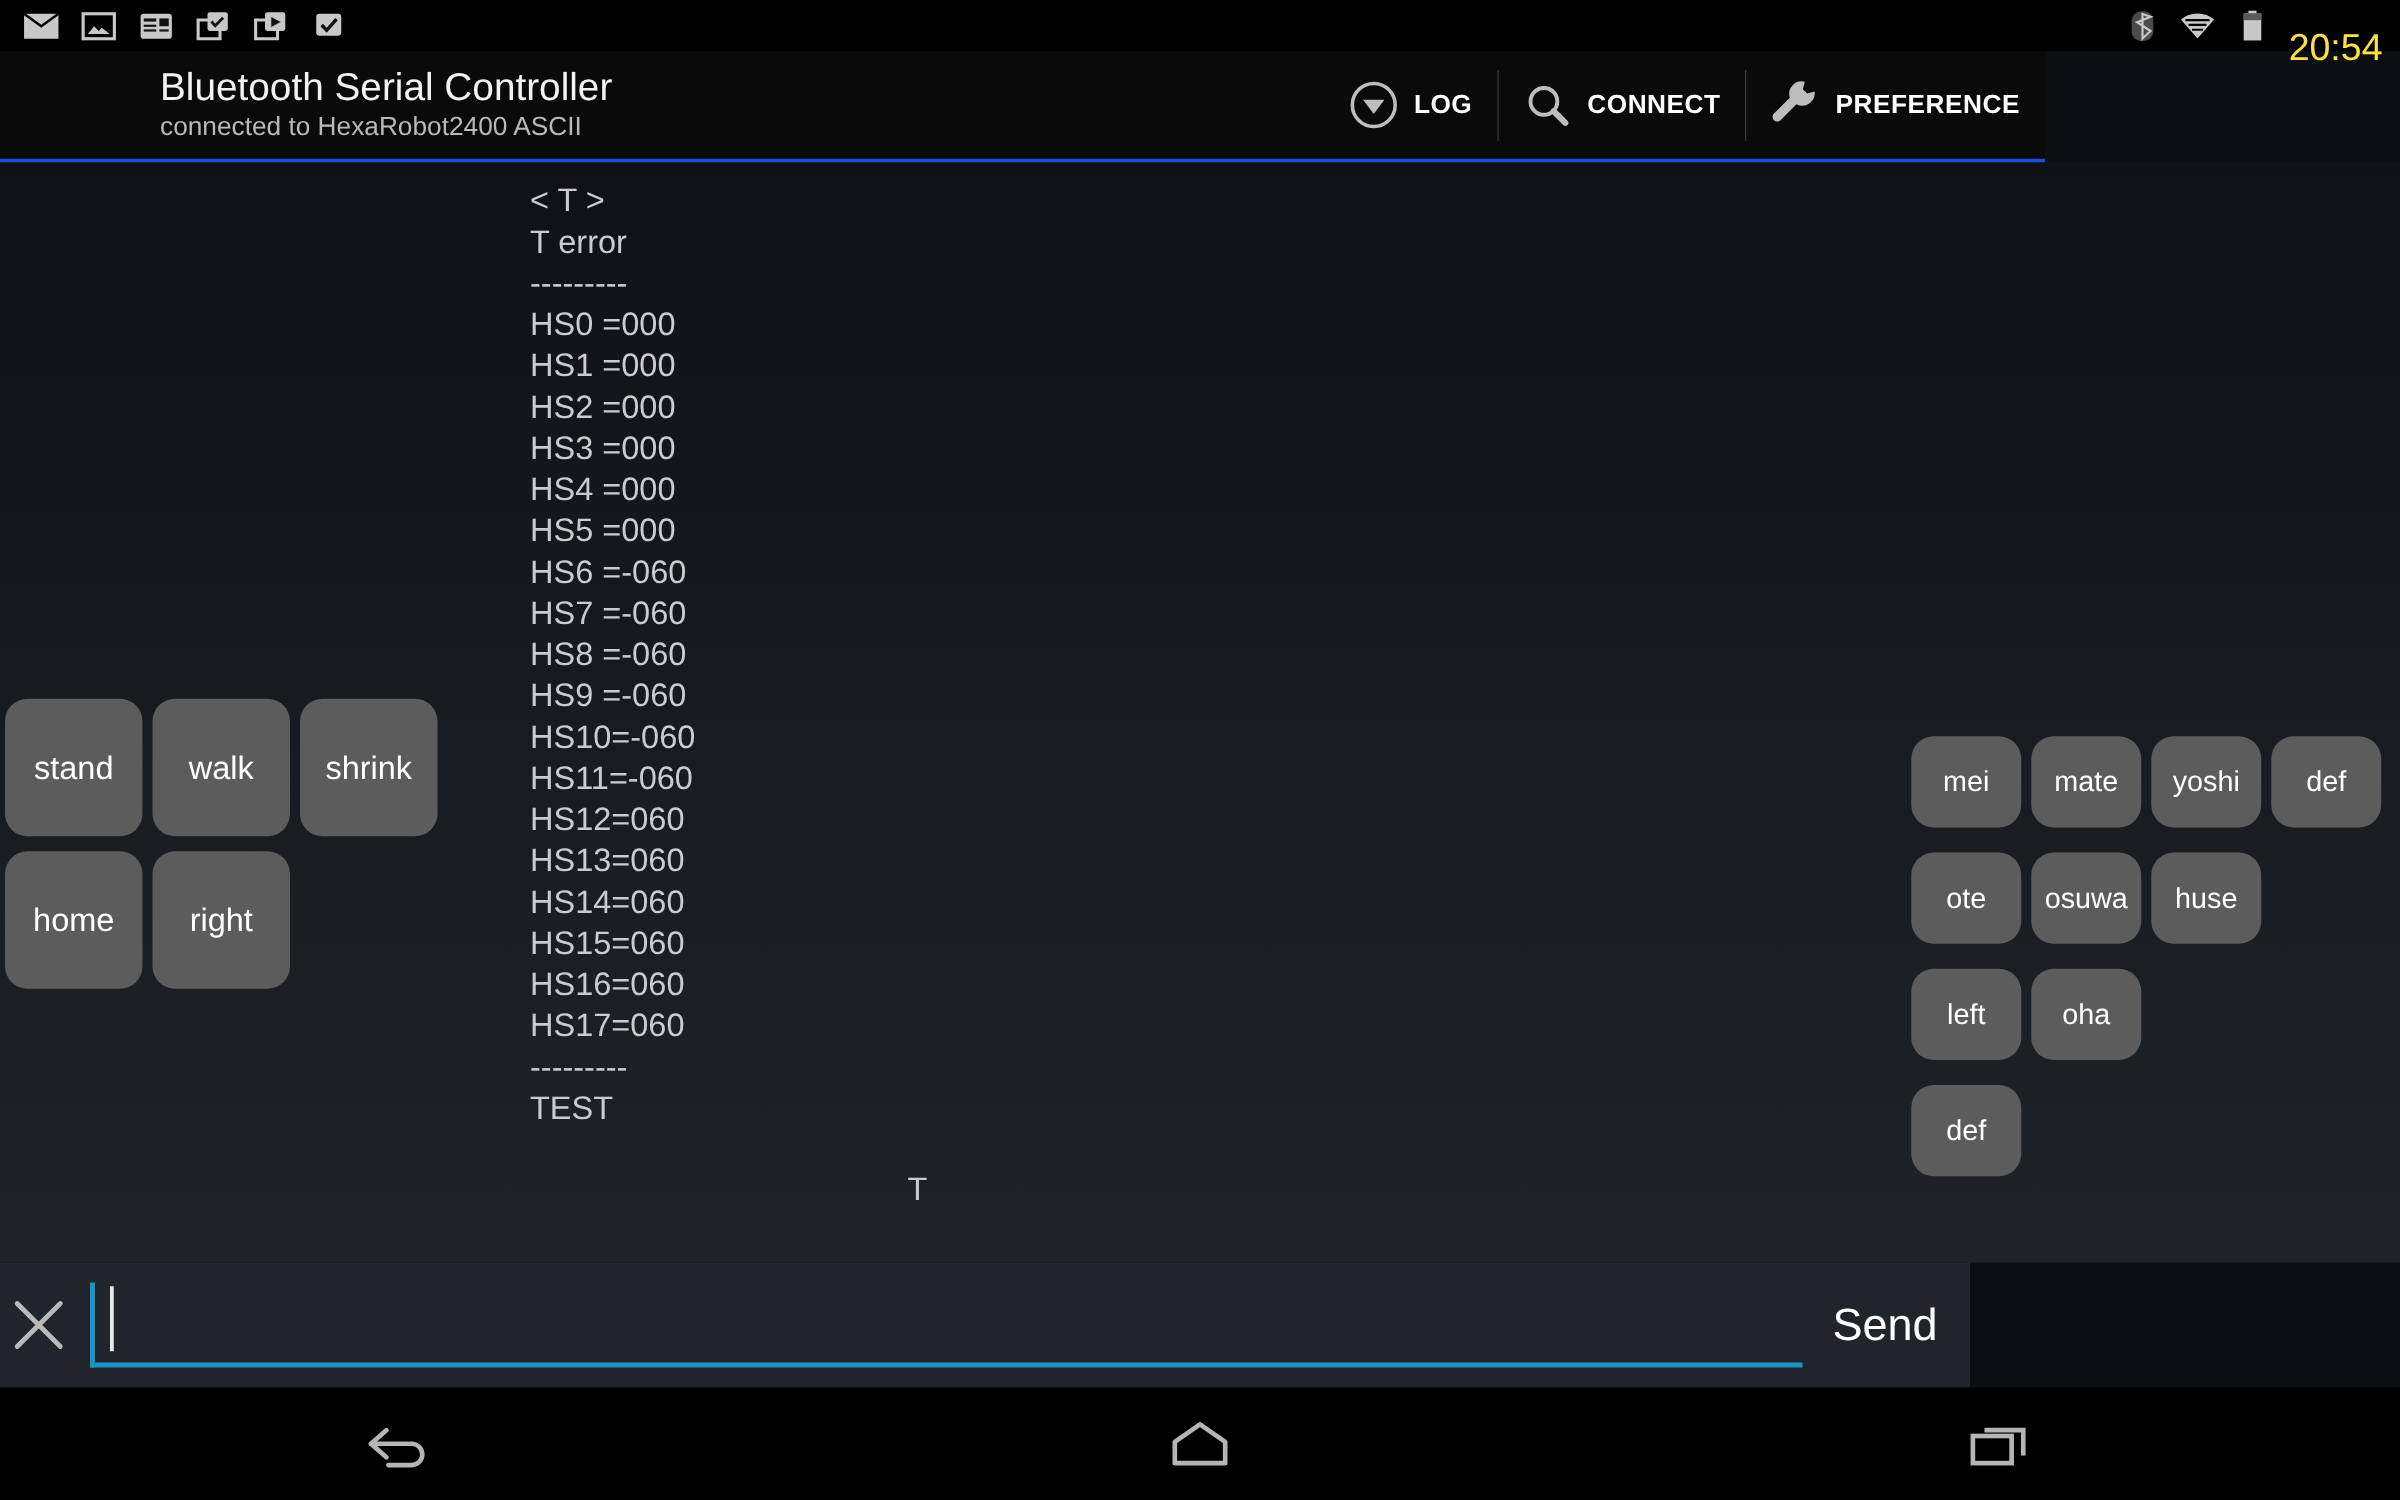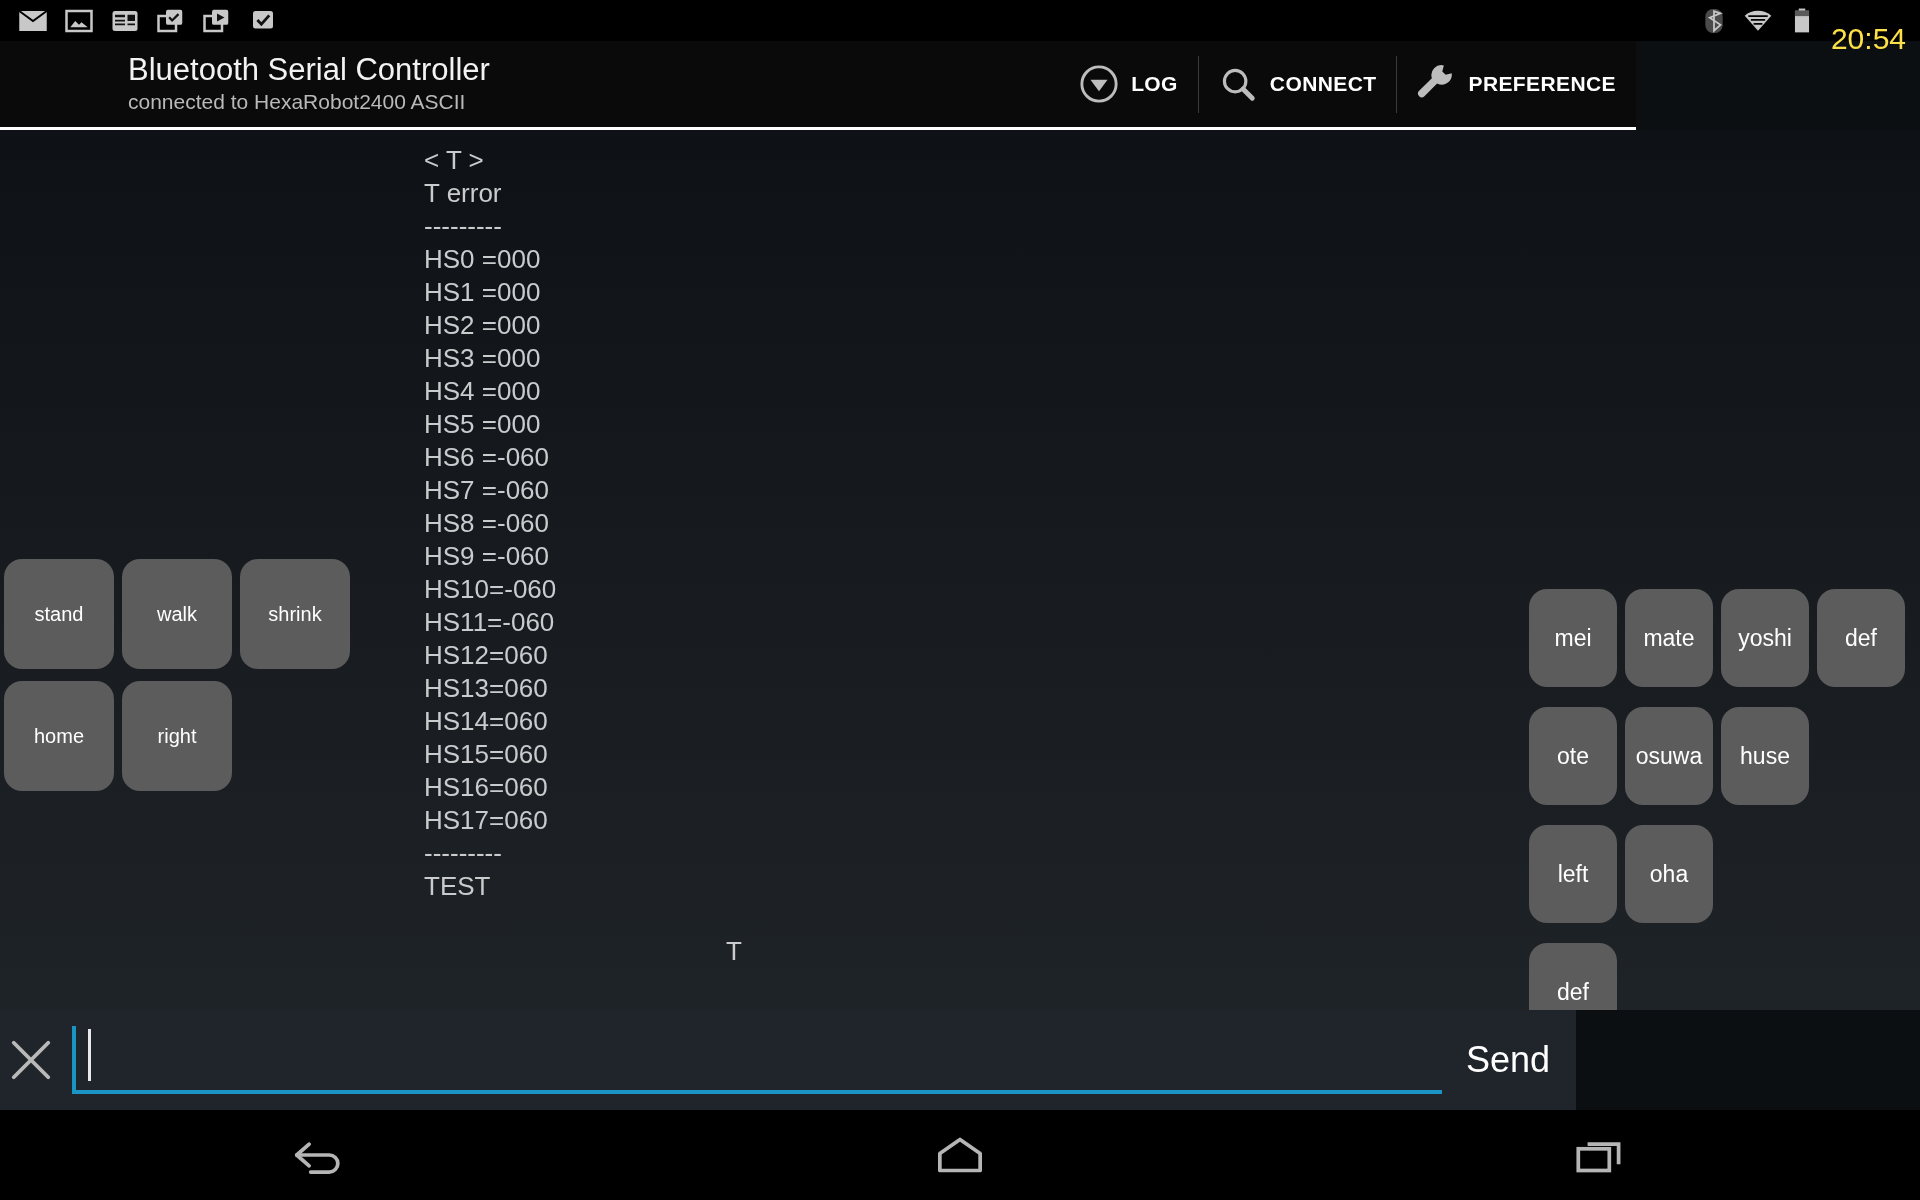--- a/index.html
+++ b/index.html
@@ -23,21 +23,21 @@
   }
   .sb-clock {
     color:#fde047; font-size:30px; letter-spacing:0px; line-height:1;
     font-family:"Liberation Sans", sans-serif; padding-bottom:2px;margin-top:39px;
   }
 
   
   .actionbar {
     position:absolute; left:0; top:41px; width:1636px; height:89px;
     background:#0a0a0a;
-    border-bottom:3px solid #ffffff;
+    border-bottom:3px solid #1d4ed8;
     display:flex; align-items:center;
   }
   .titlewrap { padding-left:128px; display:flex; flex-direction:column; justify-content:center; }
   .app-title { color:#f2f2f2; font-size:31px; line-height:34px; font-weight:400; }
   .app-sub { color:#b9b9b9; font-size:21px; line-height:26px; font-weight:400; margin-top:2px; }
   .actions { margin-left:auto; display:flex; align-items:stretch; height:89px; }
   .action {
     display:flex; align-items:center; gap:12px;
     padding:0 20px; cursor:pointer; position:relative;
   }
@@ -64,30 +64,30 @@
     position:absolute; left:424px; top:805px; width:620px;
     text-align:center; color:#c9cbcc; font-size:26px; line-height:33px;
   }
 
   
   .pad { position:absolute; display:flex; flex-direction:column; }
   .pad-row { display:flex; }
   .btn {
     background:#5c5c5c; border-radius:18px; color:#fff;
     display:flex; align-items:center; justify-content:center;
-    font-size:20px; font-weight:400; cursor:pointer; user-select:none;
+    font-size:26px; font-weight:400; cursor:pointer; user-select:none;
     overflow:hidden;
   }
 
   .pad-left { left:0px; top:425px; }
   .pad-left .btn { width:110px; height:110px; margin:4px; }
   .pad-left .pad-row { margin-bottom:4px; }
 
   .pad-right { left:1525px; top:455px; }
-  .pad-right .btn { width:88px; height:98px; margin:4px; font-size:23px; }
+  .pad-right .btn { width:88px; height:73px; margin:4px; font-size:23px; }
   .pad-right .pad-row { margin-bottom:12px; }
 
   
   .inputbar {
     position:absolute; left:0; top:1010px; width:1576px; height:100px;
     background:#1f252b; display:flex; align-items:center;
   }
   .clear-ico { width:46px; height:46px; margin-left:8px; margin-right:18px; cursor:pointer; display:block; }
   .field {
     position:relative; flex:1; height:68px; margin-right:14px;

